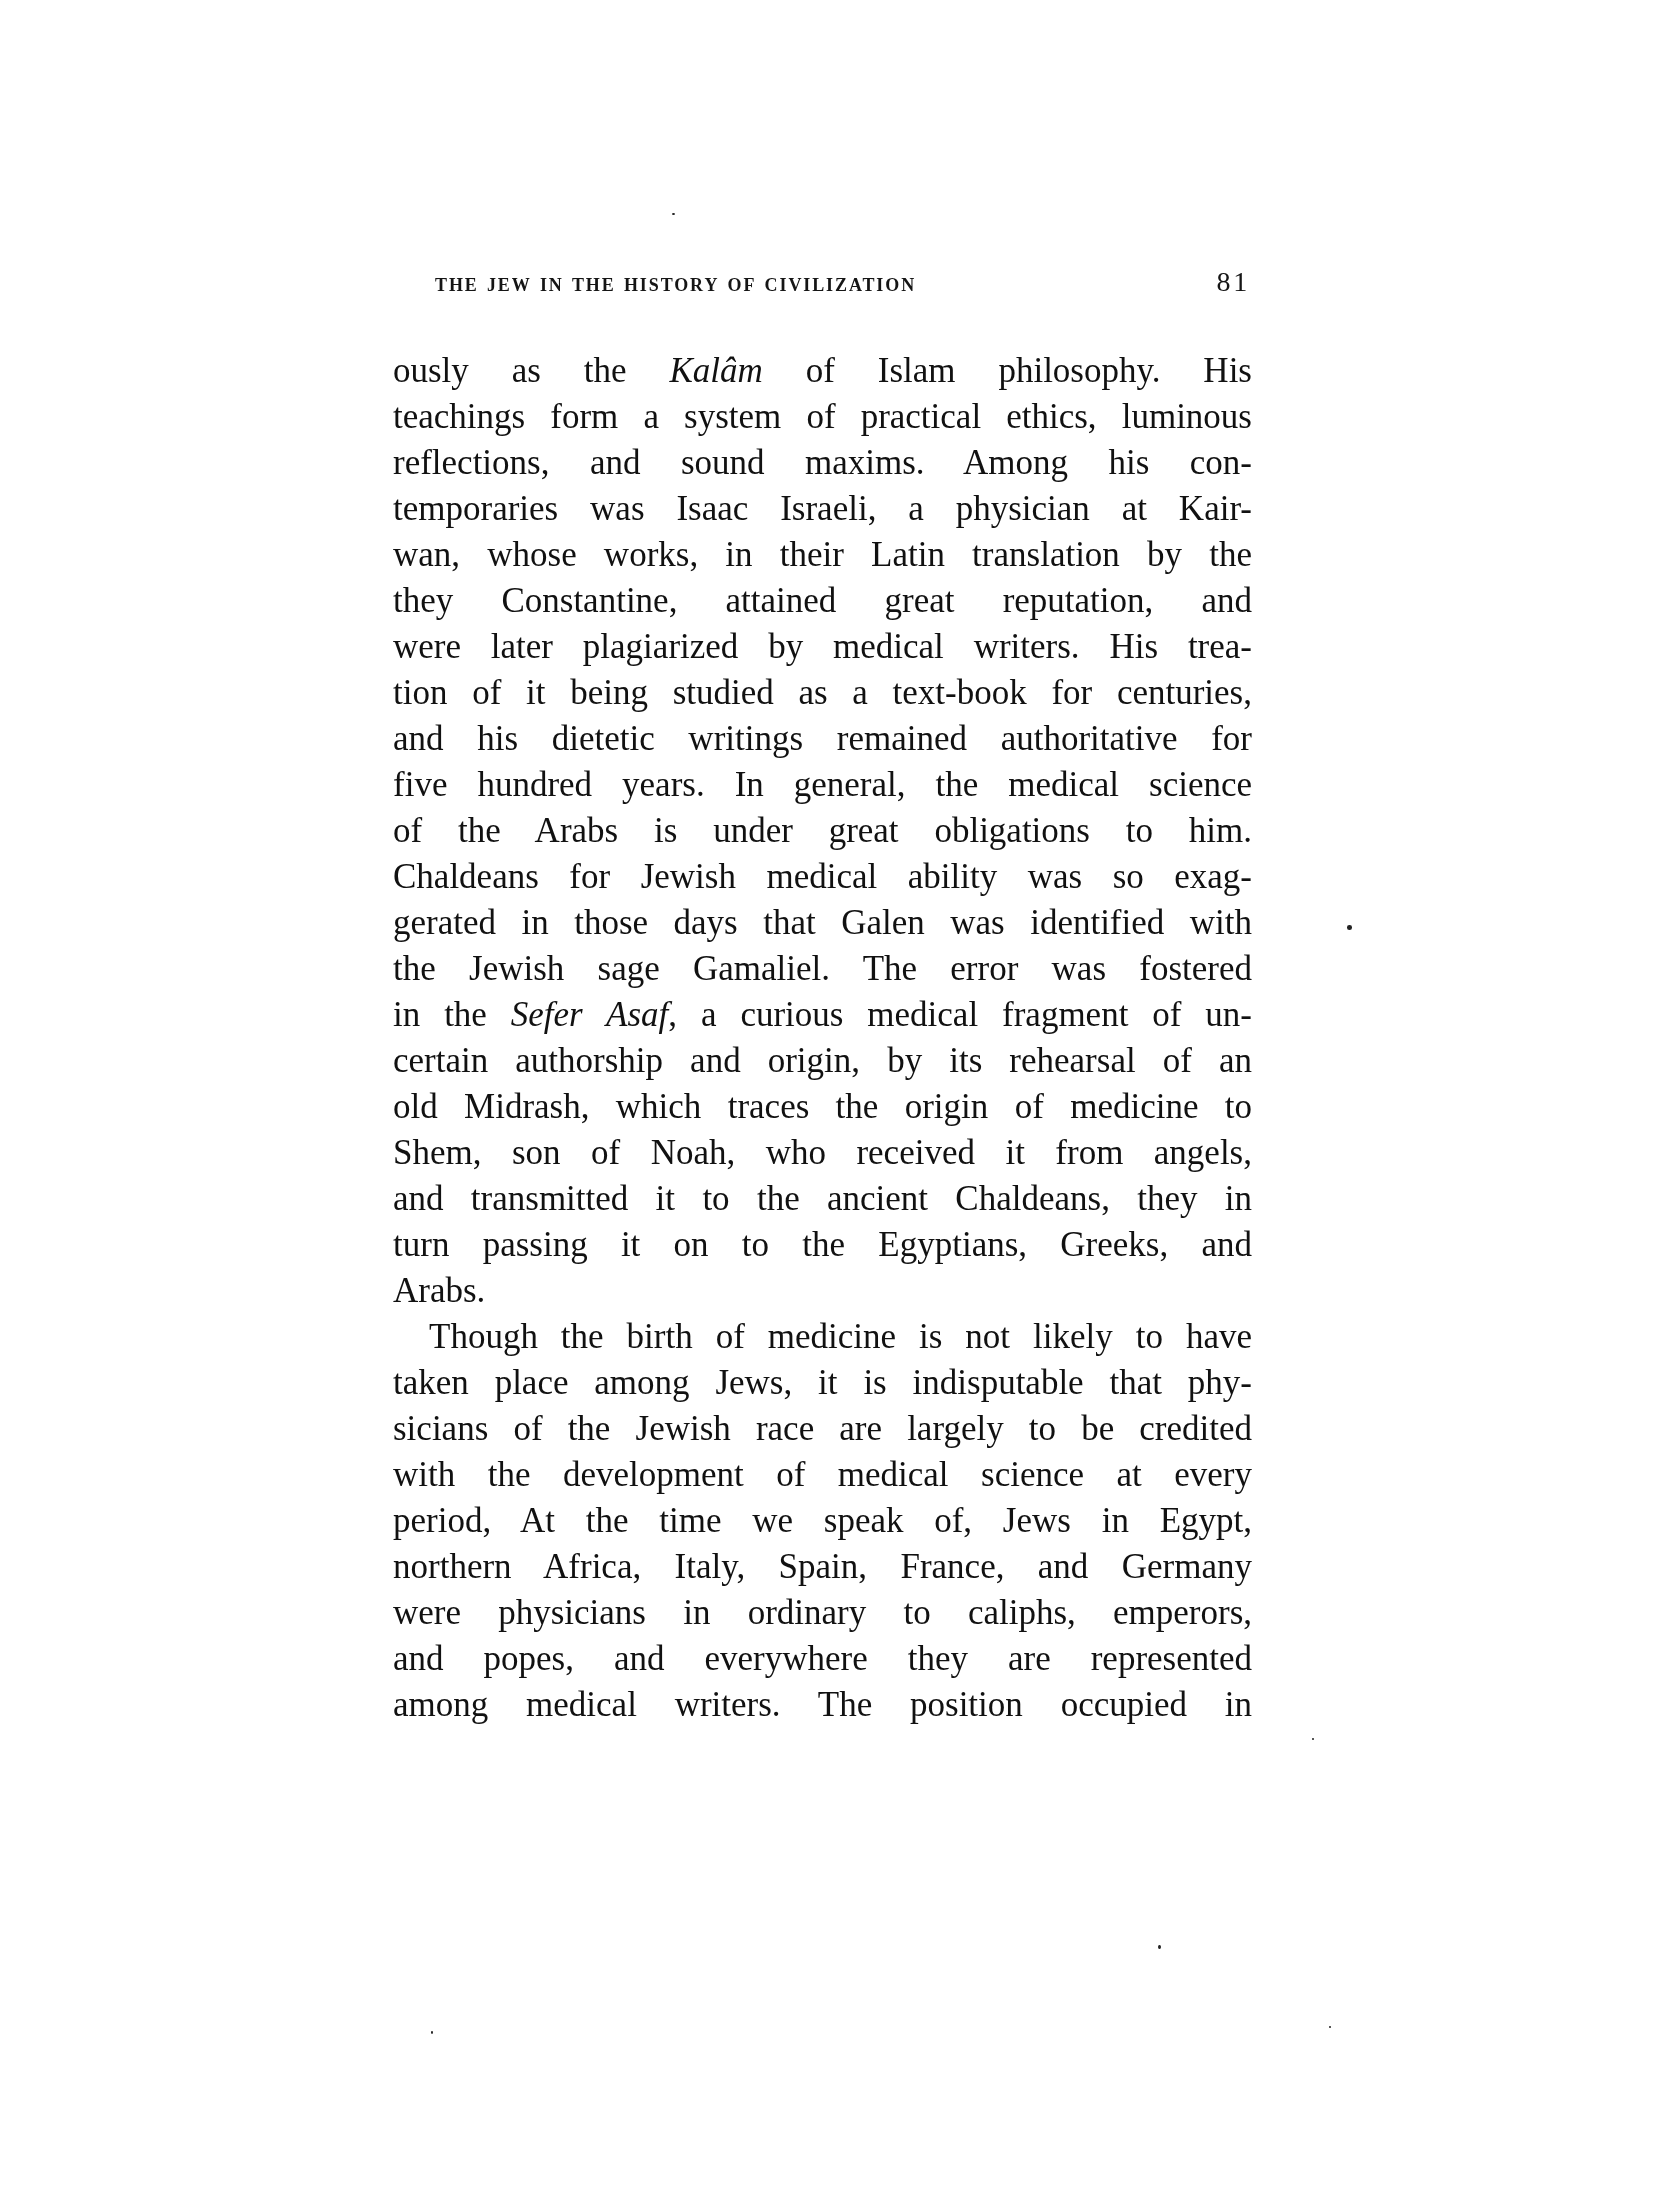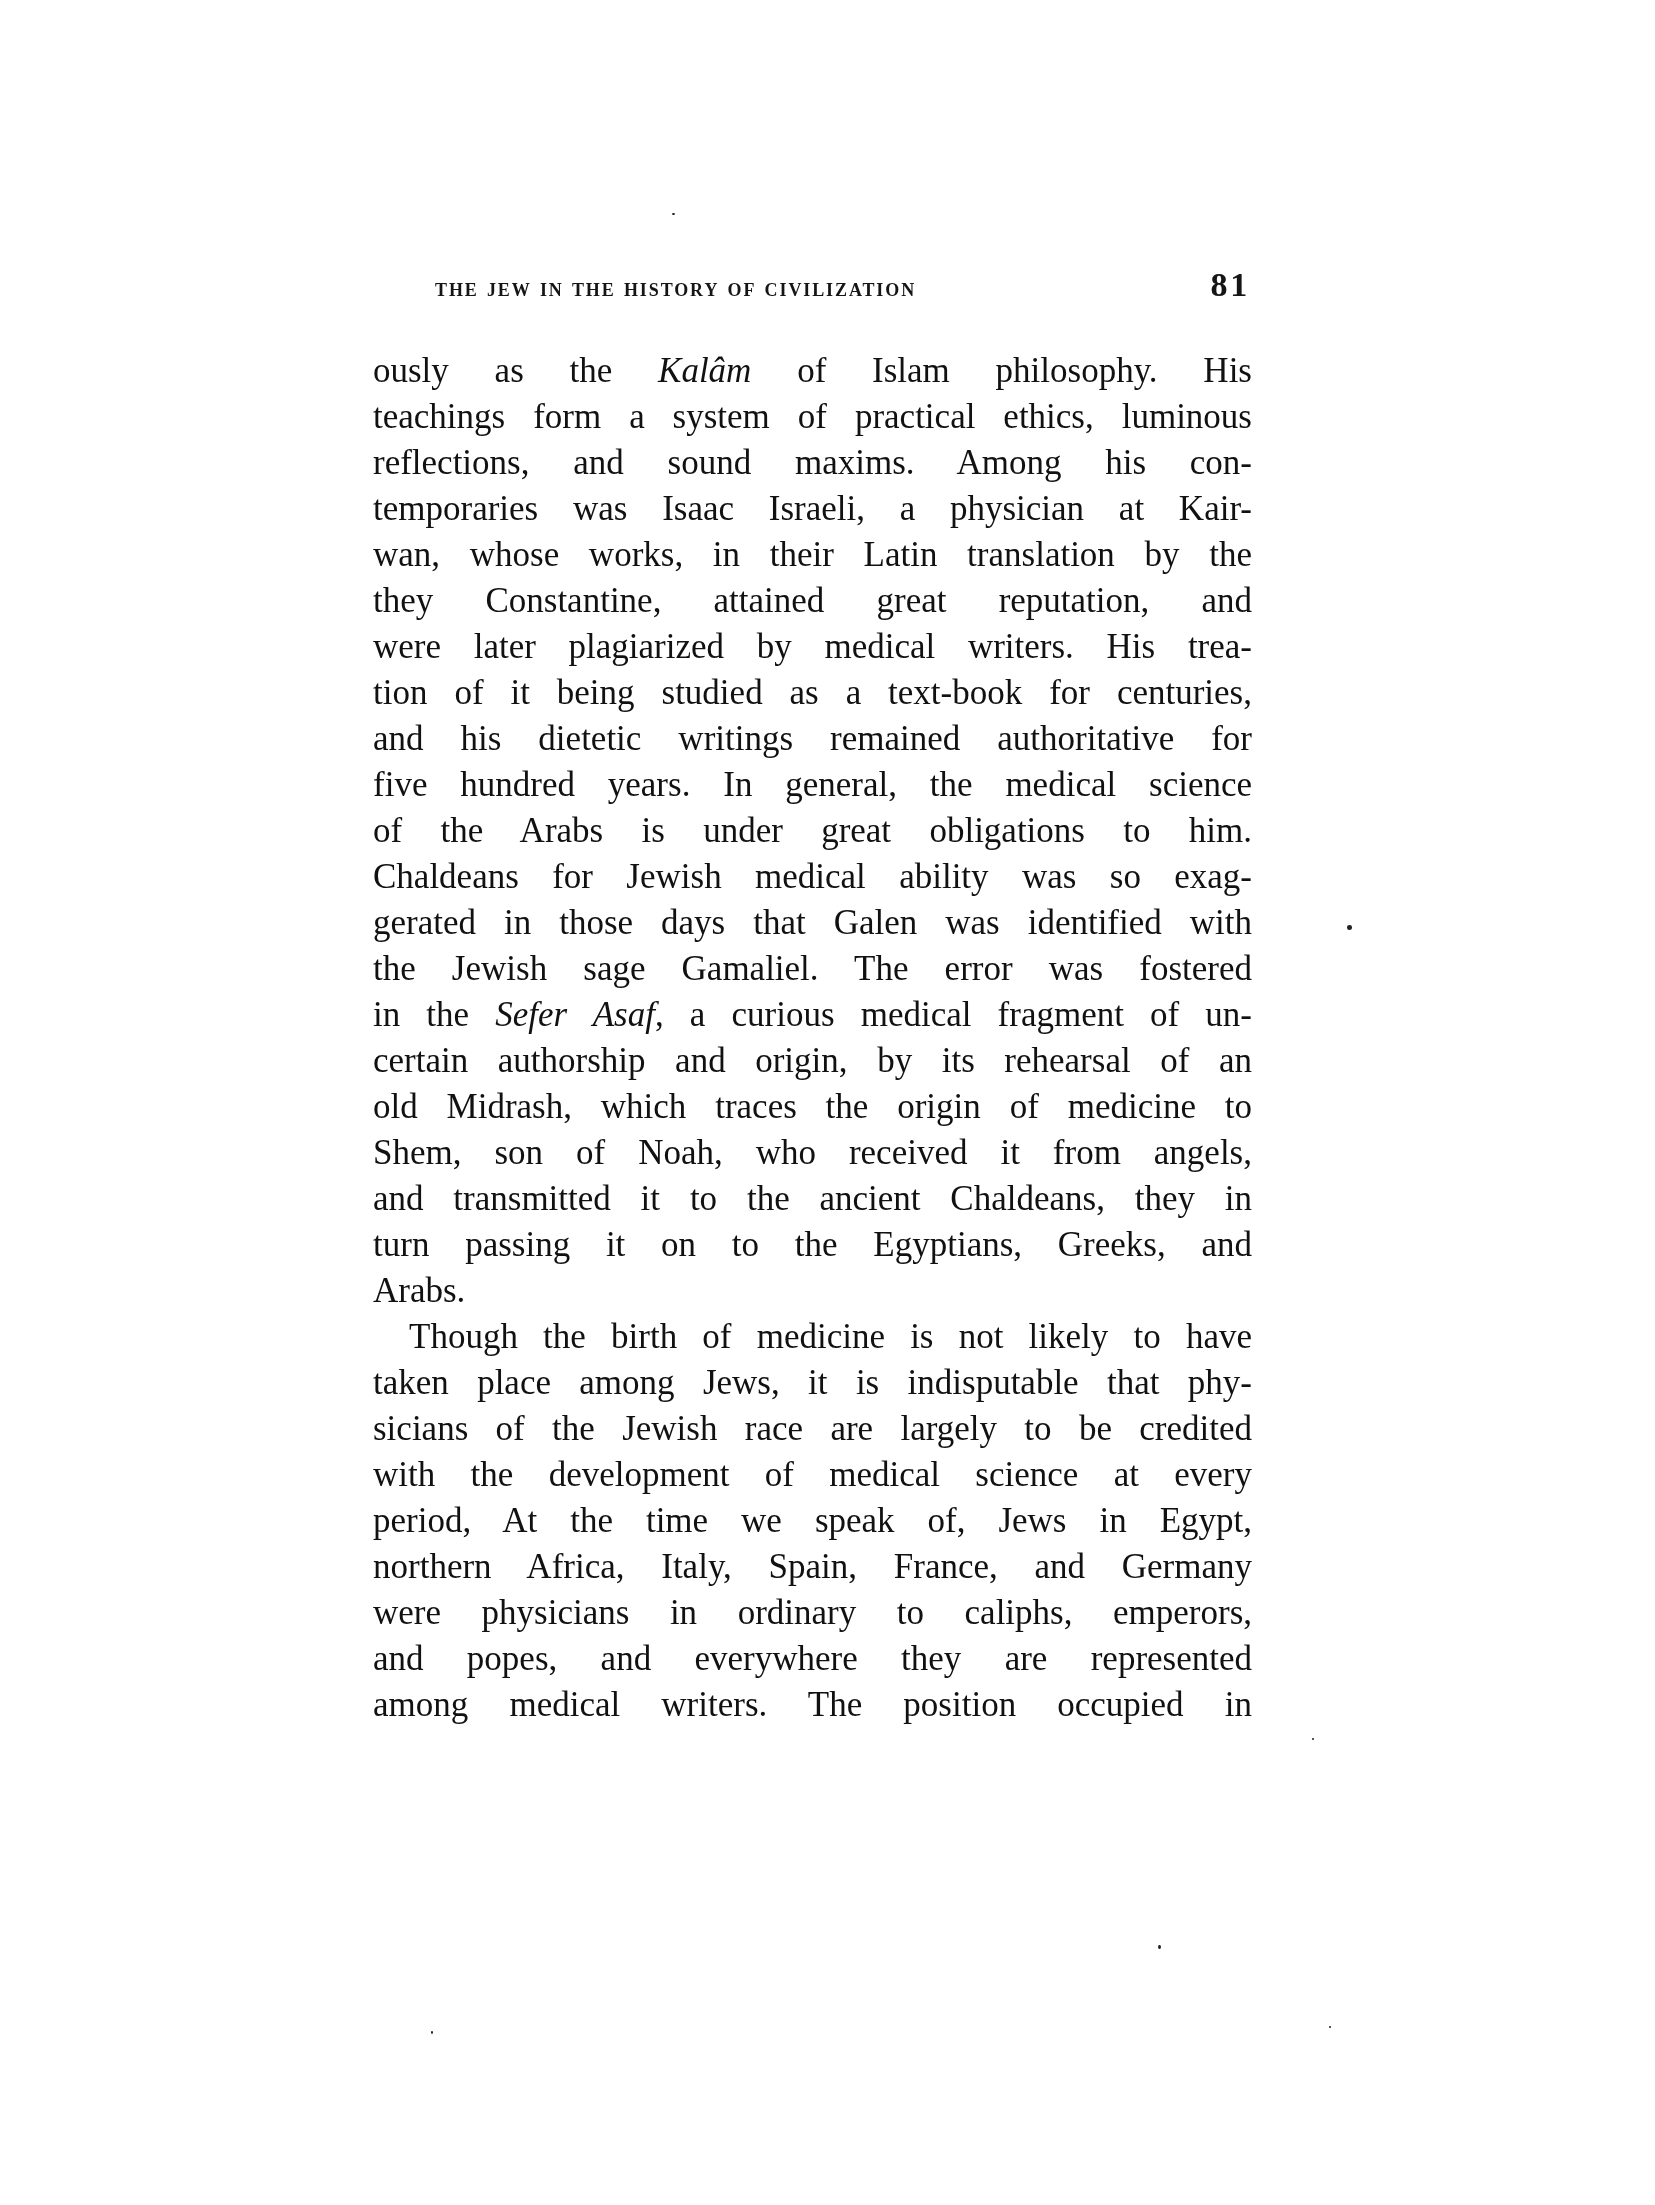--- a/index.html
+++ b/index.html
@@ -35,40 +35,41 @@
     .running-title {
       font-size: 25.4px;
       font-weight: bold;
       letter-spacing: 1.9px;
       font-variant: small-caps;
       text-transform: lowercase;
       font-family: "Liberation Serif", "DejaVu Serif", serif;
       color: #151515;
     }
     .page-number {
-      font-size: 34px;
-      font-weight: bold;
+      font-size: 28px;
+      font-weight: normal;
       letter-spacing: 2.8px;
       color: #151515;
       margin-left: 32px;
     }
     .body-text {
       position: absolute;
       left: 373px;
       top: 348px;
       width: 879px;
     }
     .line {
       display: block;
       height: 46px;
       line-height: 46px;
       font-size: 35px;
       white-space: nowrap;
       text-align: justify;
       text-align-last: justify;
+      margin-left: 20px;
     }
     .line.last {
       text-align-last: left;
     }
     .line.indent {
       padding-left: 36px;
     }
     .line i {
       font-style: italic;
     }

